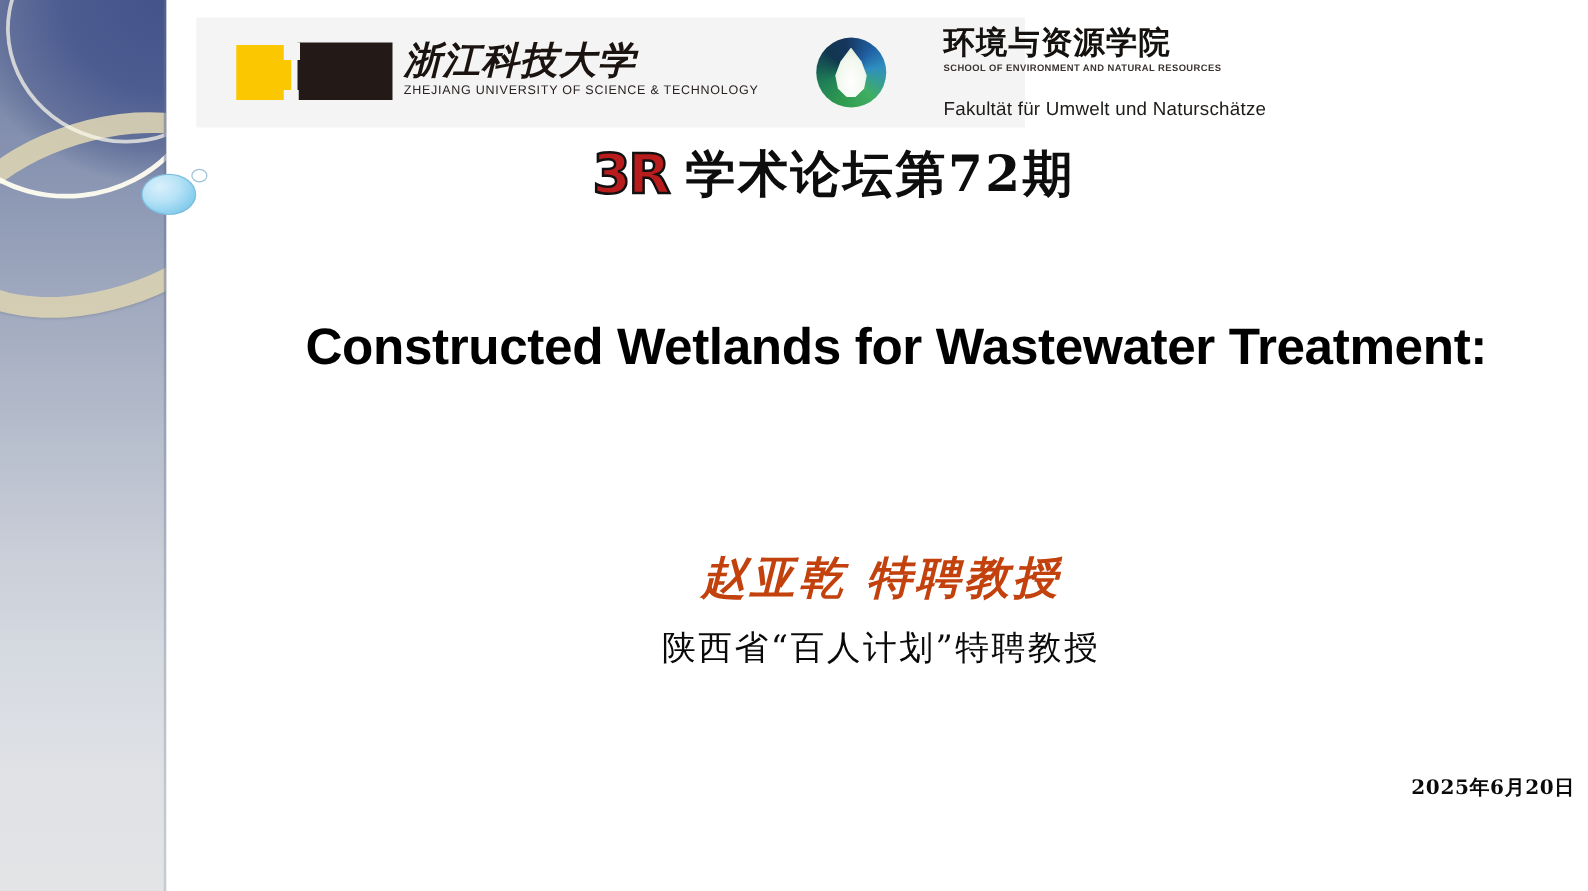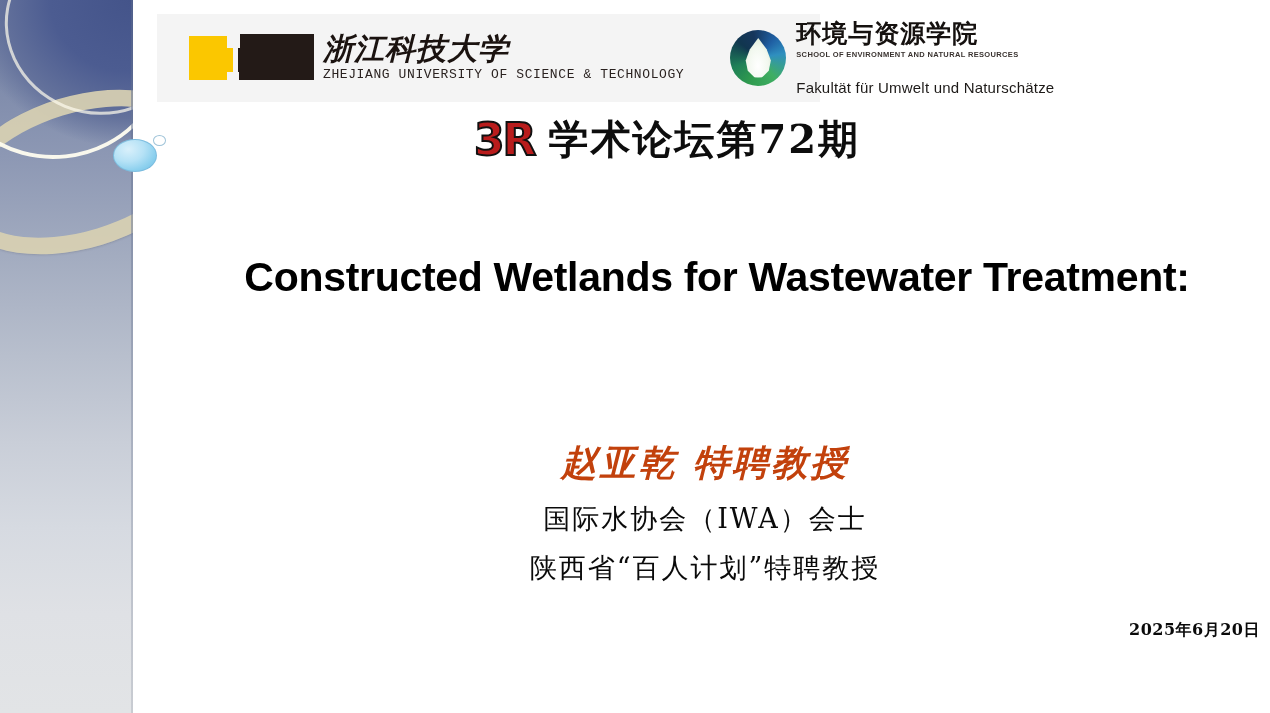--- a/index.html
+++ b/index.html
@@ -164,31 +164,32 @@
   .zust-cn {
     font-family: "DejaVu Serif", "Liberation Serif", serif;
     font-size: 30px;
     font-weight: bold;
     font-style: italic;
     color: #1b1310;
     letter-spacing: 1px;
     white-space: nowrap;
   }
   .zust-en {
-    font-family: Liberation Mono, monospace;
-    font-size: 13px;
+    font-family: Liberation Sans, sans-serif;
+    font-size: 10px;
     color: #2a2220;
     letter-spacing: .6px;
     margin-top: 4px;
     white-space: nowrap;
   }
   .logo-senr {
     display: flex;
     align-items: center;
     margin-left: 46px;
+    gap: 36px;
   }
   .drop-mark {
     position: relative;
     width: 56px;
     height: 56px;
     margin-right: 10px;
   }
   .drop-circle {
     position: absolute;
     inset: 0;
@@ -363,19 +364,18 @@
   <div class="forum-line">
     <span class="forum-3r">3R</span><span class="forum-cn">学术论坛第72期</span>
   </div>
 
   <div class="main-title">
     <div>Constructed Wetlands for Wastewater Treatment:</div>
   </div>
 
   <div class="speaker-block">
     <div class="speaker-name">赵亚乾  特聘教授</div>
-    <div class="affil">国际水协会（IWA）会士</div>
     <div class="affil">陕西省“百人计划”特聘教授</div>
   </div>
 
   <div class="date-line">2025年6月20日</div>
 
 </div>
 
 </body></html>

